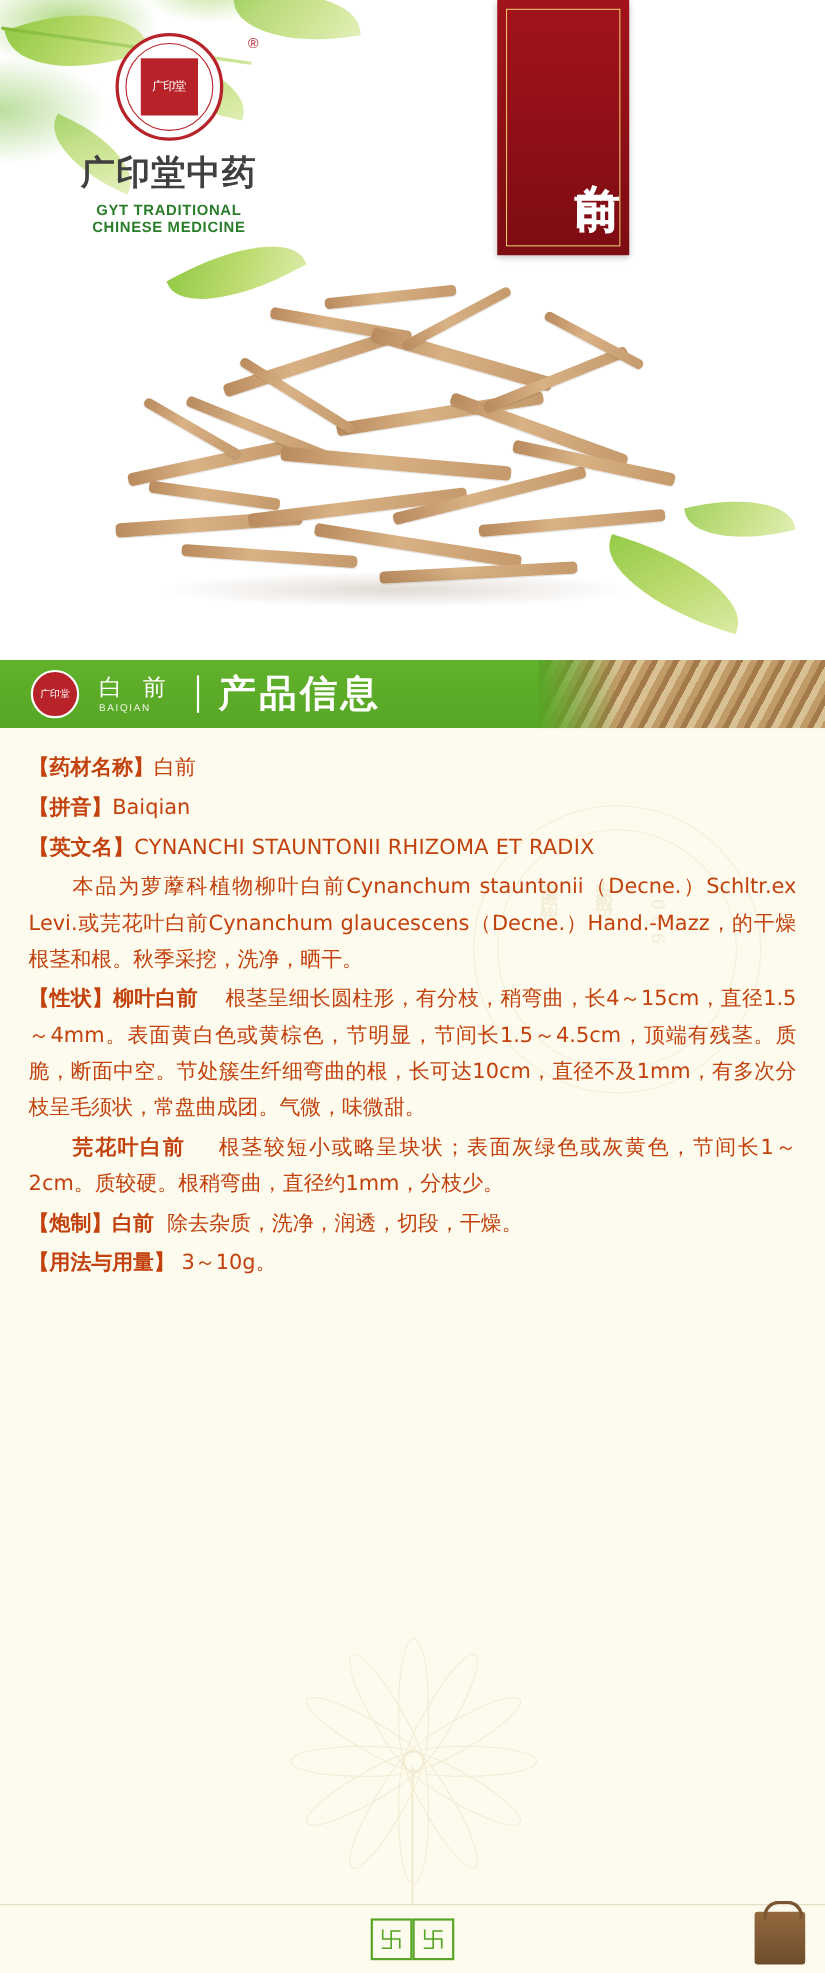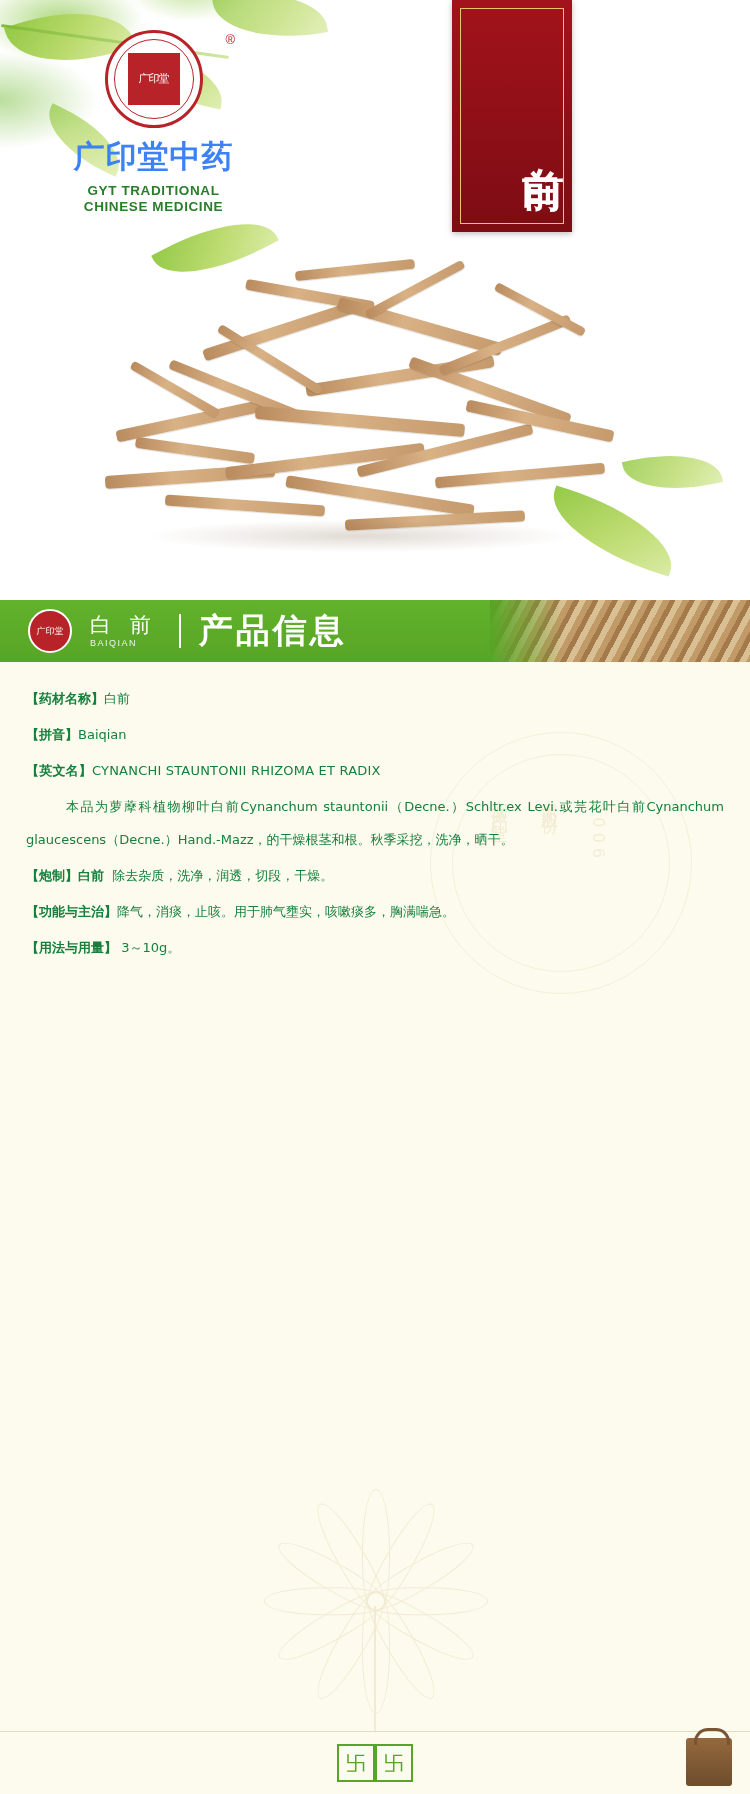--- a/index.html
+++ b/index.html
@@ -102,21 +102,21 @@
     position: absolute;
     top: 2px;
     right: 26px;
     font-size: 13px;
     color: #b8232a;
   }
   .logo-cn {
     margin-top: 8px;
     font-size: 31px;
     font-weight: bold;
-    color: #3b82f6;
+    color: #404040;
     letter-spacing: 1px;
     font-family: "DejaVu Sans", "Liberation Sans", sans-serif;
   }
   .logo-en {
     margin-top: 5px;
     font-size: 13.5px;
     font-weight: bold;
     color: #2a7d2a;
     line-height: 16px;
     letter-spacing: .6px;
@@ -292,23 +292,23 @@
     position:absolute; left: 50%; top: 52%;
     width: 2px; height: 150px; background: #c6a75c; margin-left:-1px;
   }
 
   .text-body {
     position: relative;
     z-index: 2;
     padding: 20px 26px 0 26px;
   }
   .p {
-    font-size: 13px;
+    font-size: 19px;
     line-height: 33px;
-    color: #15803d;
+    color: #c2410c;
     margin: 0 0 3px 0;
     text-align: justify;
     font-family: "DejaVu Sans", "Liberation Sans", sans-serif;
   }
   .p.indent { text-indent: 40px; }
   .p.en { letter-spacing: .2px; }
   .label { font-weight: bold; }
   .footer-bar {
     position: absolute;
     bottom: 0;
@@ -463,31 +463,34 @@
       <p class="p">
         <span class="label">【拼音】</span><span>Baiqian</span>
       </p>
 
       <p class="p en">
         <span class="label">【英文名】</span><span>CYNANCHI STAUNTONII RHIZOMA ET RADIX</span>
       </p>
 
       <p class="p indent">本品为萝藦科植物柳叶白前Cynanchum stauntonii（Decne.）Schltr.ex Levi.或芫花叶白前Cynanchum glaucescens（Decne.）Hand.-Mazz，的干燥根茎和根。秋季采挖，洗净，晒干。</p>
 
-
+      <p class="p">
+        <span class="label">【性状】</span><span class="label">柳叶白前</span>&nbsp;&nbsp;&nbsp;&nbsp;<span>根茎呈细长圆柱形，有分枝，稍弯曲，长4～15cm，直径1.5～4mm。表面黄白色或黄棕色，节明显，节间长1.5～4.5cm，顶端有残茎。质脆，断面中空。节处簇生纤细弯曲的根，长可达10cm，直径不及1mm，有多次分枝呈毛须状，常盘曲成团。气微，味微甜。</span>
+      </p>
+
+      <p class="p indent">
+        <span class="label">芫花叶白前</span>&nbsp;&nbsp;&nbsp;&nbsp;<span>根茎较短小或略呈块状；表面灰绿色或灰黄色，节间长1～2cm。质较硬。根稍弯曲，直径约1mm，分枝少。</span>
+      </p>
 
       <p class="p">
         <span class="label">【炮制】</span><span class="label">白前</span>&nbsp;&nbsp;<span>除去杂质，洗净，润透，切段，干燥。</span>
       </p>
 
 
 
-      <p class="p">
-        <span class="label">【功能与主治】</span><span>降气，消痰，止咳。用于肺气壅实，咳嗽痰多，胸满喘急。</span>
-      </p>
 
       <p class="p">
         <span class="label">【用法与用量】</span>&nbsp;<span>3～10g。</span>
       </p>
 
 
     </div>
 
     <div class="footer-bar">
       <div class="footer-ornament">卐</div>

